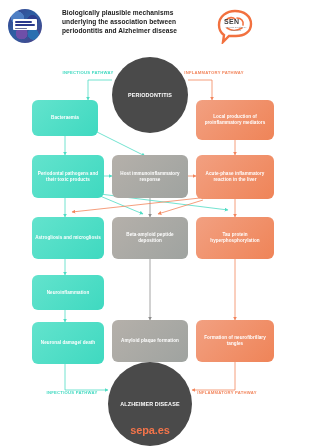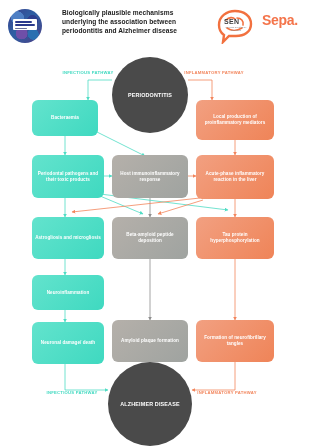--- a/index.html
+++ b/index.html
@@ -108,21 +108,20 @@
       <svg width="44" height="36" viewBox="0 0 44 36">
         <path d="M6 17 C6 8, 14 3, 22 3 C31 3, 38 8, 38 16 C38 24, 31 28, 23 28 L16 28 L10 34 L11 27 C8 25, 6 21, 6 17 Z" fill="none" stroke="#f2713f" stroke-width="2.4" stroke-linecap="round"></path>
         <path d="M13 12 C16 9, 20 9, 22 11" fill="none" stroke="#f2713f" stroke-width="1.6" stroke-linecap="round"></path>
         <path d="M24 10 C28 10, 31 13, 30 17" fill="none" stroke="#f2713f" stroke-width="1.6" stroke-linecap="round"></path>
         <path d="M14 20 C18 23, 24 23, 29 20" fill="none" stroke="#f2713f" stroke-width="1.6" stroke-linecap="round"></path>
       </svg>
       <div class="sen-text">SEN</div>
       <div class="sen-sub">Sociedad Española de Neurología</div>
     </div>
 
-    <div class="logo-sepa">Sepa.</div>
   </div>
 
   <svg class="svg-layer" viewBox="0 0 300 447">
     <defs>
       <marker id="aT" markerWidth="5" markerHeight="5" refX="4.2" refY="2.5" orient="auto">
         <path d="M0,0 L4.6,2.5 L0,5 Z" fill="#4fdcc4"></path>
       </marker>
       <marker id="aO" markerWidth="5" markerHeight="5" refX="4.2" refY="2.5" orient="auto">
         <path d="M0,0 L4.6,2.5 L0,5 Z" fill="#f2855c"></path>
       </marker>
@@ -193,14 +192,15 @@
 
   <div class="node teal" style="left:32px;top:322px;width:72px;height:42px;">Neuronal damage/ death</div>
 
   <div class="node gray" style="left:112px;top:320px;width:76px;height:42px;">Amyloid plaque formation</div>
 
   <div class="node orange" style="left:196px;top:320px;width:78px;height:42px;">Formation of neurofibrillary tangles</div>
 
   <div class="pwlabel teal" style="left:40px;top:390px;width:64px;">INFECTIOUS PATHWAY</div>
   <div class="pwlabel orange" style="left:190px;top:390px;width:74px;">INFLAMMATORY PATHWAY</div>
 
+  <div class="footer-brand">sepa.es</div>
 
 </div>
 
 </body></html>

